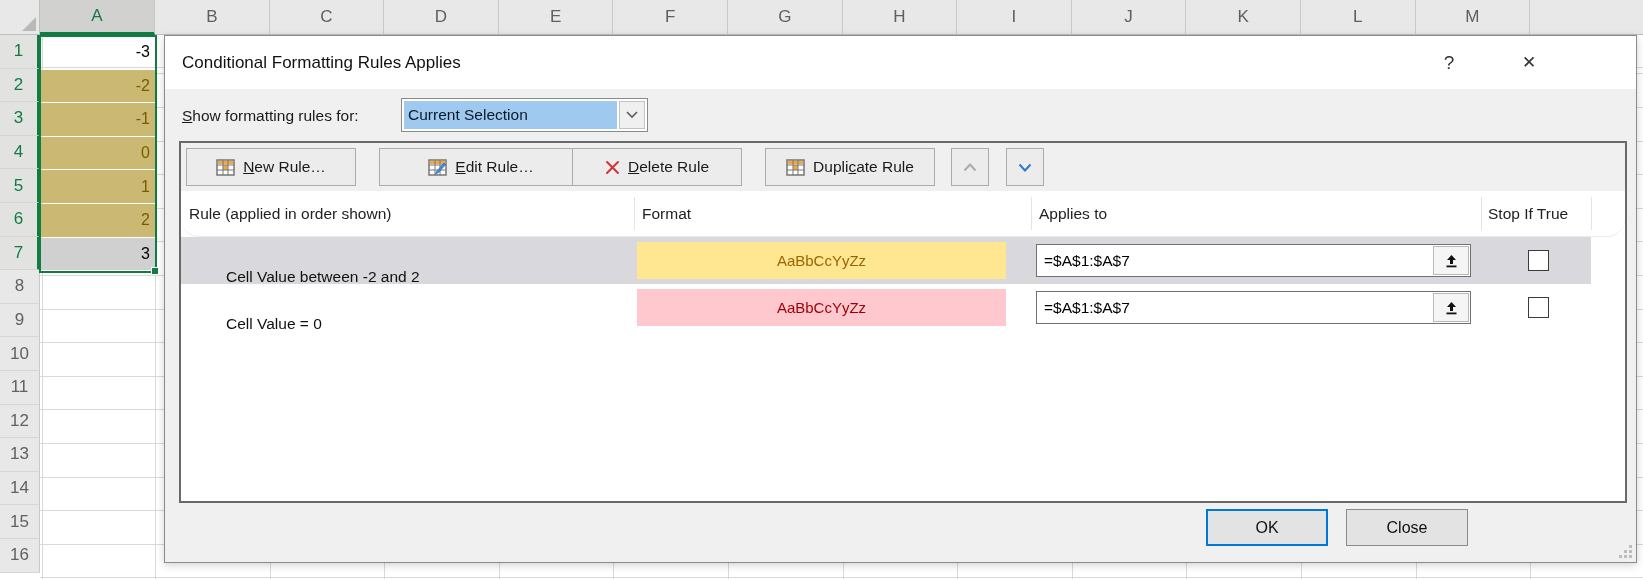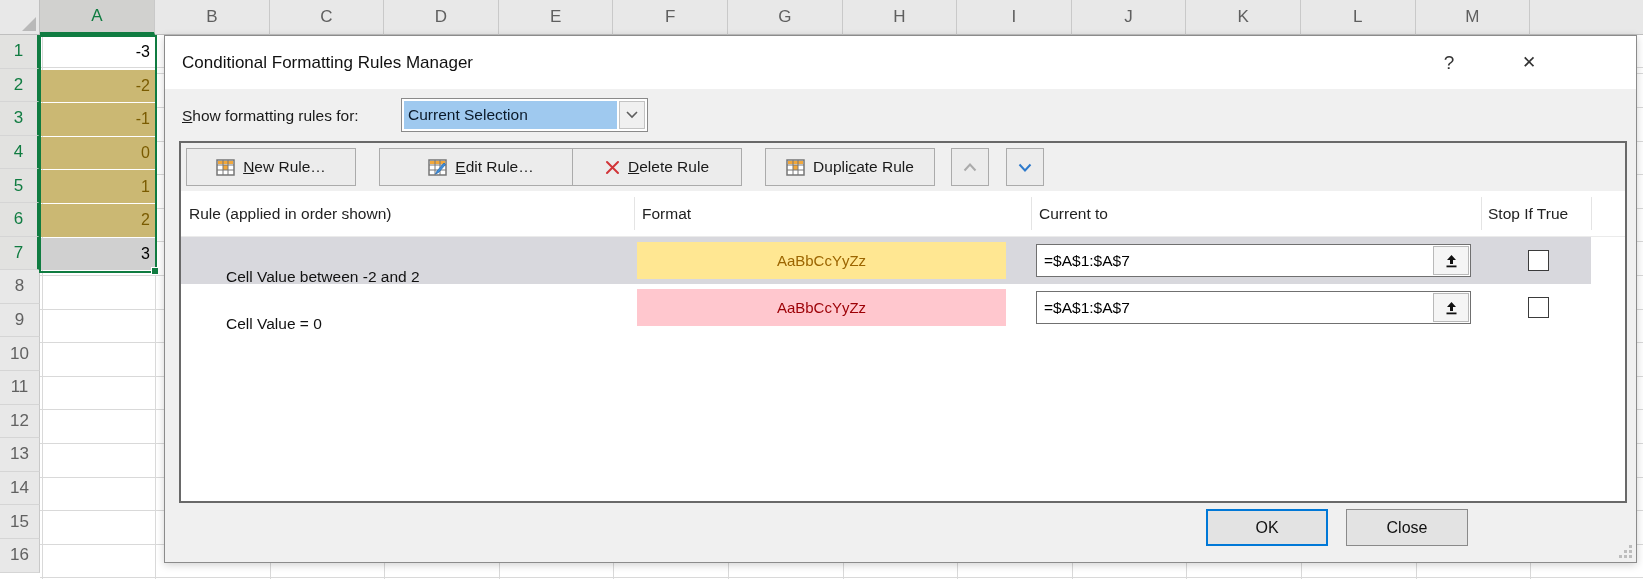--- a/index.html
+++ b/index.html
@@ -87,21 +87,21 @@
   }
   .toolbar { position:absolute; left:0; top:0; right:0; height:48px; background:#F0F0F0; }
   .tbtn {
     position:absolute; top:5px; height:38px; background:#ECECEC; border:1px solid #ABABAB;
     display:flex; align-items:center; justify-content:center; gap:8px; font-size:15.5px; color:#1A1A1A;
   }
   .tbtn.arrow { width:38px; }
   .list {
     position:absolute; left:0; top:48px; right:0; bottom:0; background:#FFFFFF; overflow:hidden;
   }
-  .list-head { position:absolute; left:0; top:0; right:0; height:46px; background:#fff; border-bottom:1px solid #EBEBEB; }
+  .list-head { position:absolute; left:0; top:0; right:0; height:46px; background:#fff; border-bottom:1px solid #EBEBEB;border-radius:18px; }
   .list-head .hsep { position:absolute; top:6px; bottom:6px; width:1px; background:#E4E4E4; }
   .hlabel { position:absolute; top:0; height:46px; display:flex; align-items:center; color:#222; }
   .rule-row { position:absolute; left:0; width:1410px; height:47px; }
   .rule-row.selected { background:#D8D8DD; }
   .rule-text { position:absolute; left:45px; top:16px; height:47px; display:flex; align-items:center; color:#111; }
   .swatch {
     position:absolute; left:456px; top:5px; width:369px; height:37px;
     display:flex; align-items:center; justify-content:center; font-size:15px;
   }
   .applies {
@@ -180,21 +180,21 @@
       <div class="cellA" style="top: 170.4px; height: 32.6px; background: rgb(203, 184, 115); color: rgb(122, 91, 0);">1</div>
       <div class="cellA" style="top: 204px; height: 32.6px; background: rgb(203, 184, 115); color: rgb(122, 91, 0);">2</div>
       <div class="cellA" style="top: 237.6px; height: 32.6px; background: rgb(208, 208, 208);">3</div>
     </div>
   <div class="sel-box">
     <span class="sel-handle"></span>
   </div>
 
   <div class="dialog">
     <div class="dlg-titlebar">
-      <div class="dlg-title">Conditional Formatting Rules Manager</div>
+      <div class="dlg-title">Conditional Formatting Rules Applies</div>
       <div class="dlg-help">?</div>
       <div class="dlg-close">✕</div>
     </div>
 
     <div class="show-label"><u>S</u>how formatting rules for:</div>
     <div class="combo">
       <div class="combo-value">Current Selection</div>
       <div class="combo-arrow">
         <svg width="12" height="8" viewBox="0 0 12 8">
             <polyline points="1,1 6,6 11,1" fill="none" stroke="#5E5E5E" stroke-width="1.6"></polyline>
@@ -246,21 +246,21 @@
           <svg width="14" height="9" viewBox="0 0 14 9">
               <polyline points="1.5,1.5 7,7.5 12.5,1.5" fill="none" stroke="#2E7ACB" stroke-width="2"></polyline>
             </svg>
         </div>
       </div>
 
       <div class="list">
         <div class="list-head">
           <div class="hlabel" style="left:8px;">Rule (applied in order shown)</div>
           <div class="hlabel" style="left:461px;">Format</div>
-          <div class="hlabel" style="left:858px;">Current to</div>
+          <div class="hlabel" style="left:858px;">Applies to</div>
           <div class="hlabel" style="left:1307px;">Stop If True</div>
           <span class="hsep" style="left:453px;"></span>
           <span class="hsep" style="left:850px;"></span>
           <span class="hsep" style="left:1300px;"></span>
           <span class="hsep" style="left:1410px;"></span>
         </div>
         <div id="ruleRows">
             <div class="rule-row selected" style="top: 46px;">
               <div class="rule-text">Cell Value between -2 and 2</div>
               <div class="swatch" style="background: rgb(255, 231, 146); color: rgb(156, 101, 0);">AaBbCcYyZz</div>

